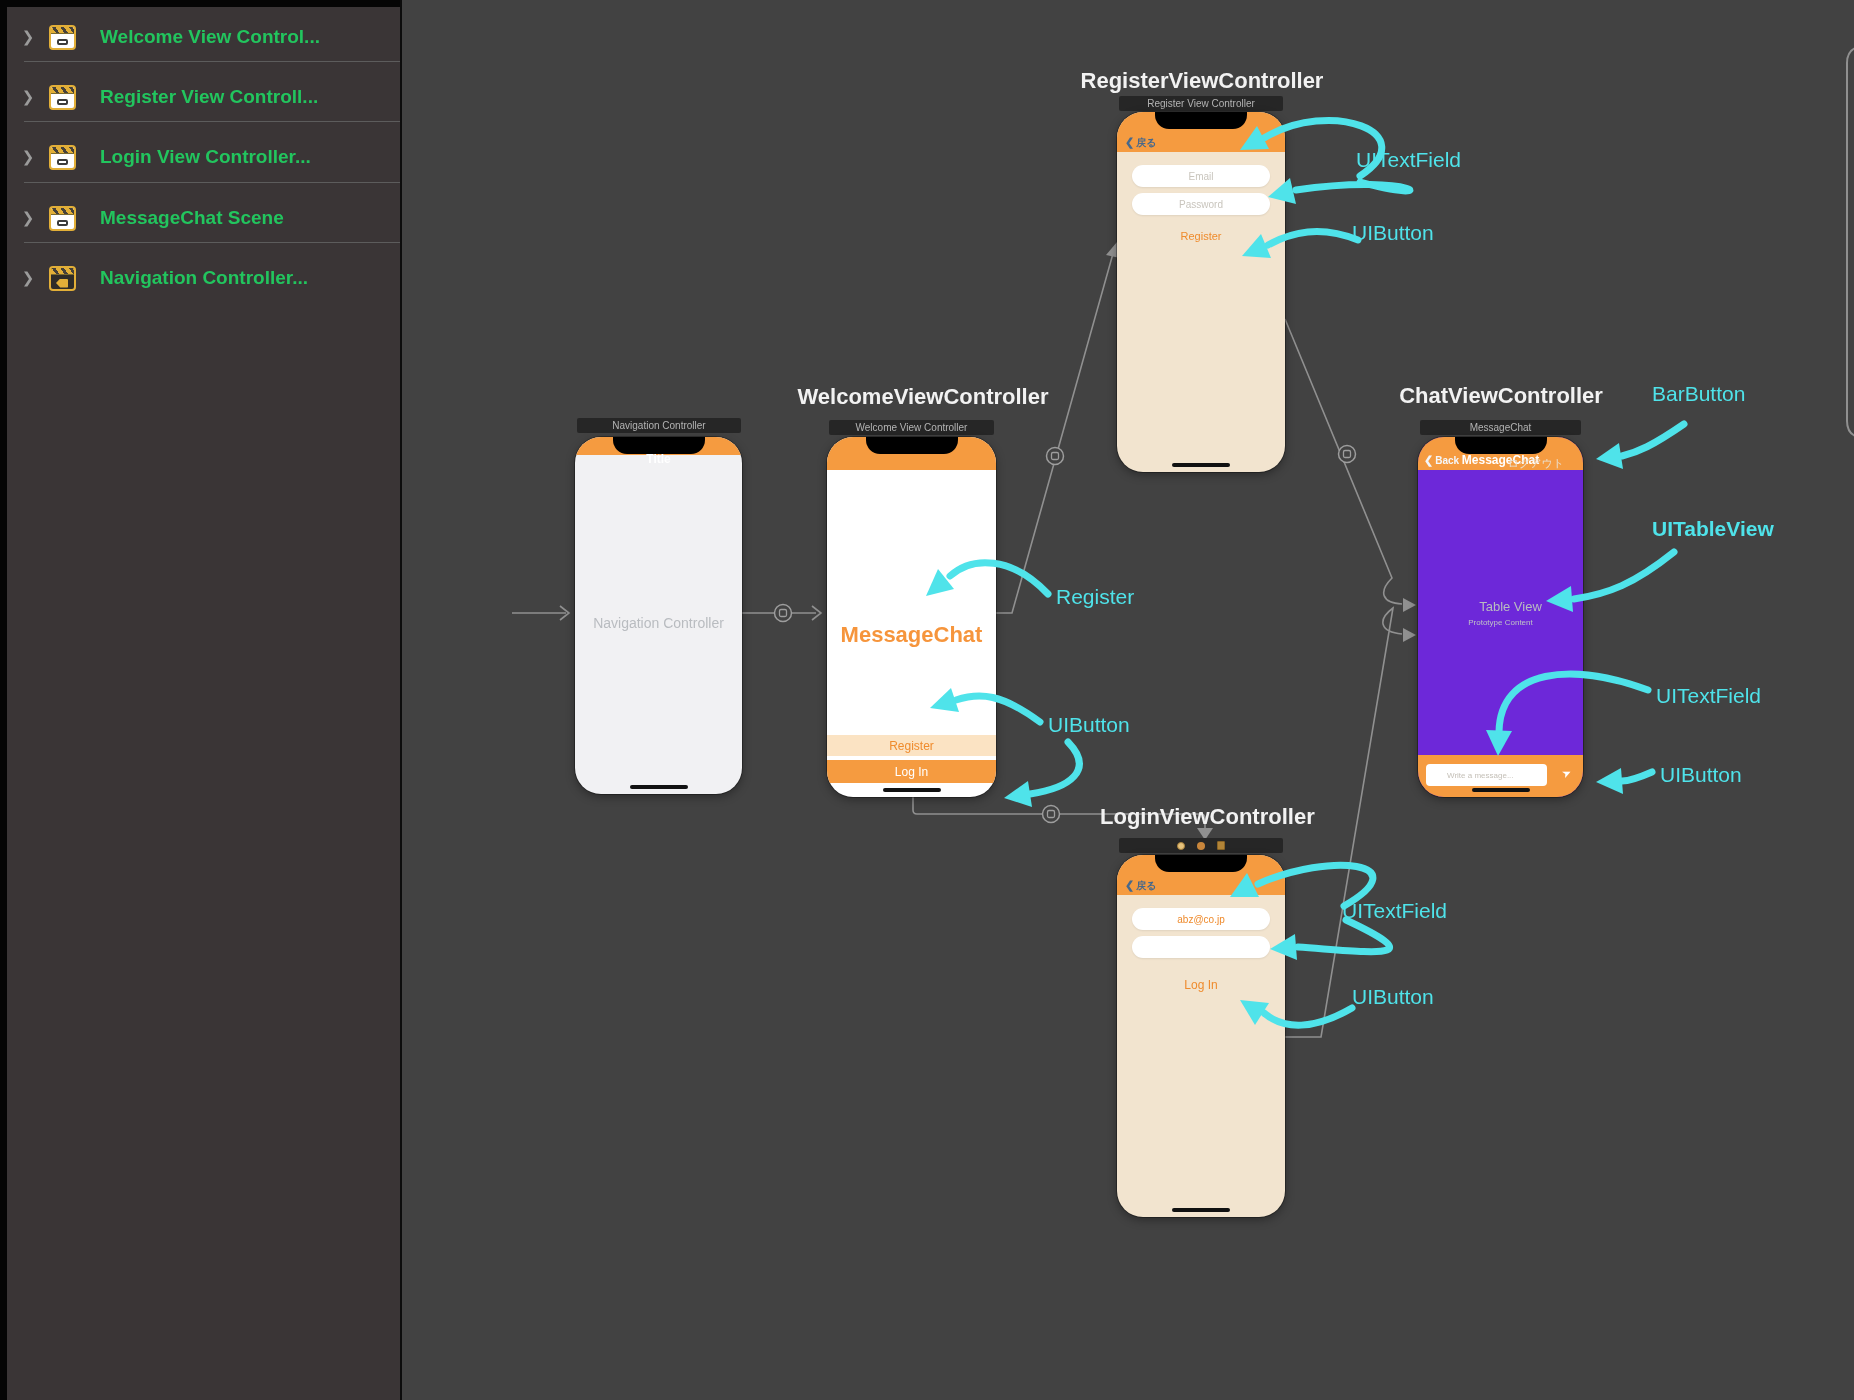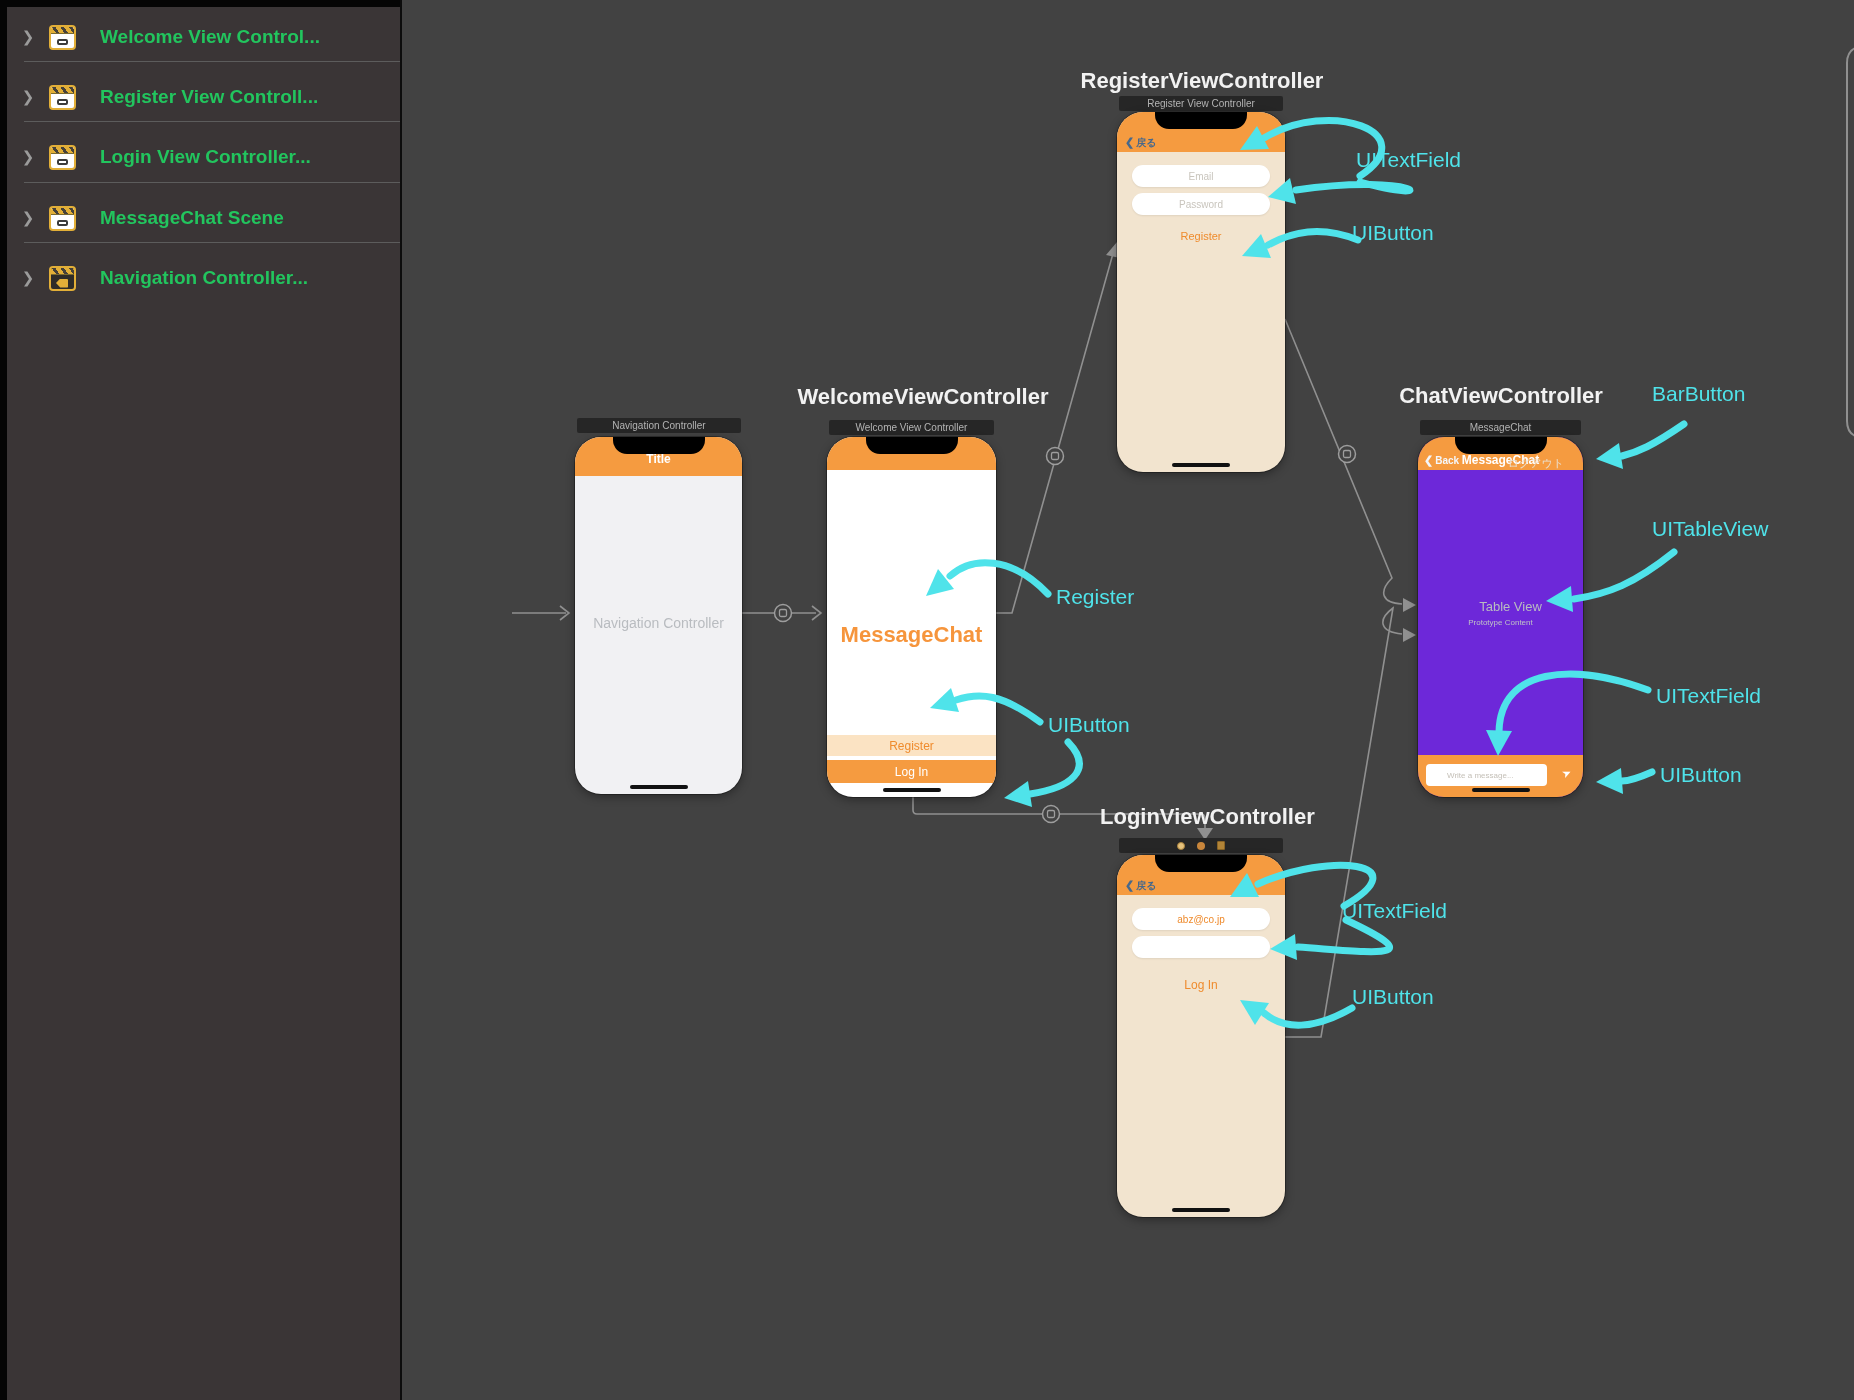--- a/index.html
+++ b/index.html
@@ -137,21 +137,21 @@
     <circle class="badge" cx="1051" cy="814" r="8.5"></circle>
       <rect class="badgein" x="1047.5" y="810.5" width="7" height="7" rx="1.5"></rect>
 
     <path class="gline" style="stroke-width:2" d="M1866,46 Q1847,46 1847,63 L1847,421 Q1847,438 1866,438"></path>
   </svg>
 
   <div class="scenebar" style="left:577px; top:418px; width:164px;">
     <span>Navigation Controller</span>
   </div>
   <div class="phone" style="left:575px; top:437px; width:167px; height:357px; background:#f1f1f3;">
-    <div class="navhdr" style="height:39px; background:#F59B40;">
+    <div class="navhdr" style="height:18px; background:#F59B40;">
       <div style="position:absolute; left:0; right:0; top:15px; text-align:center; color:#fff; font-weight:bold; font-size:12px;">Title</div>
     </div>
     <div class="notch"></div>
     <div style="position:absolute; left:0; right:0; top:178px; text-align:center; color:#b9bcc0; font-size:14px;">Navigation Controller</div>
     <div class="homebar"></div>
   </div>
 
   <div class="bigtitle" style="left:795px; top:384px; width:256px;">WelcomeViewController</div>
   <div class="scenebar" style="left:829px; top:420px; width:165px;">
     <span>Welcome View Controller</span>
@@ -223,21 +223,21 @@
       <div style="position:absolute; right:12px; top:12px; color:#fff; font-size:11px; transform:rotate(-25deg);">➤</div>
     </div>
     <div class="homebar"></div>
   </div>
 
   <div class="ann" style="left:1356px; top:148px;">UITextField</div>
   <div class="ann" style="left:1352px; top:221px;">UIButton</div>
   <div class="ann" style="left:1056px; top:585px;">Register</div>
   <div class="ann" style="left:1048px; top:713px;">UIButton</div>
   <div class="ann" style="left:1652px; top:382px;">BarButton</div>
-  <div class="ann" style="left:1652px; top:517px;">UITableView</div>
+  <div class="ann" style="left:1652px; top:517px;font-weight:bold;">UITableView</div>
   <div class="ann" style="left:1656px; top:684px;">UITextField</div>
   <div class="ann" style="left:1660px; top:763px;">UIButton</div>
   <div class="ann" style="left:1342px; top:899px;">UITextField</div>
   <div class="ann" style="left:1352px; top:985px;">UIButton</div>
 
   <svg id="overlay2" width="1854" height="1400" viewBox="0 0 1854 1400" style="position:absolute; left:0; top:0; pointer-events:none;">
 
     <path class="carrow" d="M1360,176 C1425,133 1330,98 1264,138"></path>
     <polygon class="chead" points="1240,150 1257,126 1269,149"></polygon>
     <path class="carrow" d="M1360,182 C1445,206 1420,172 1296,190"></path>

